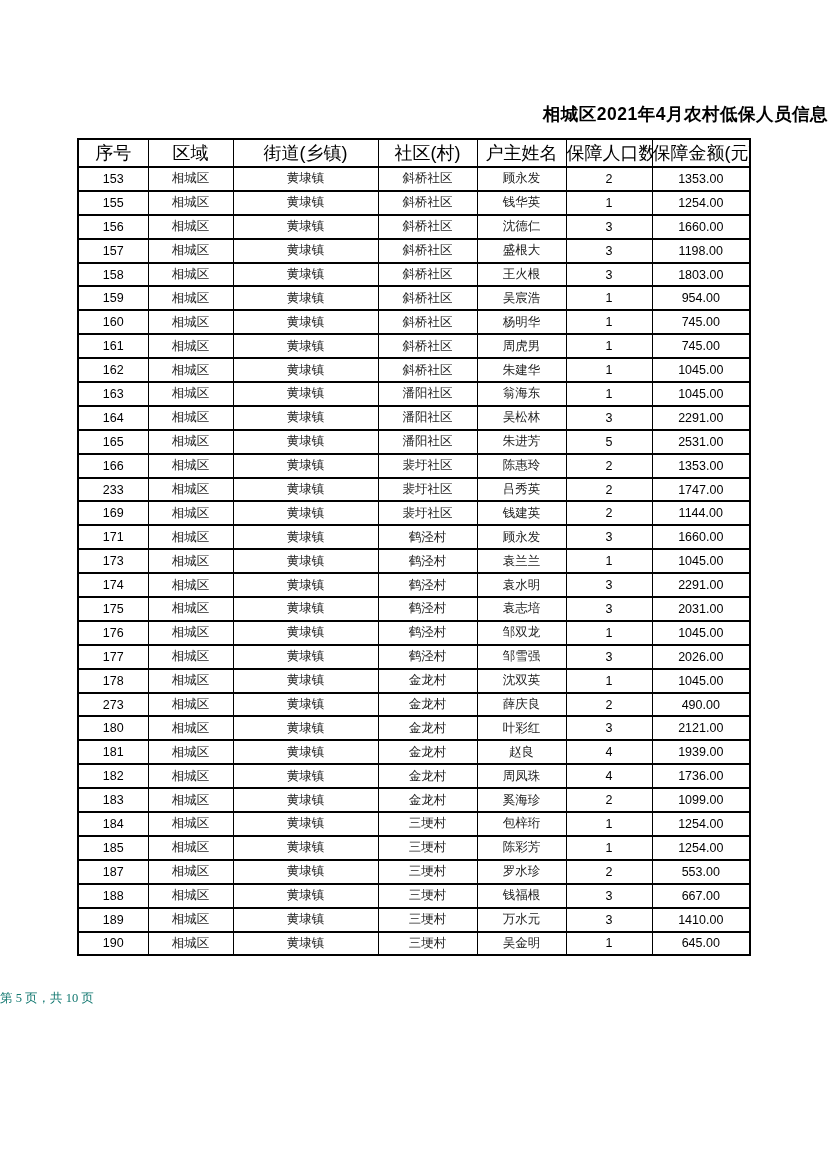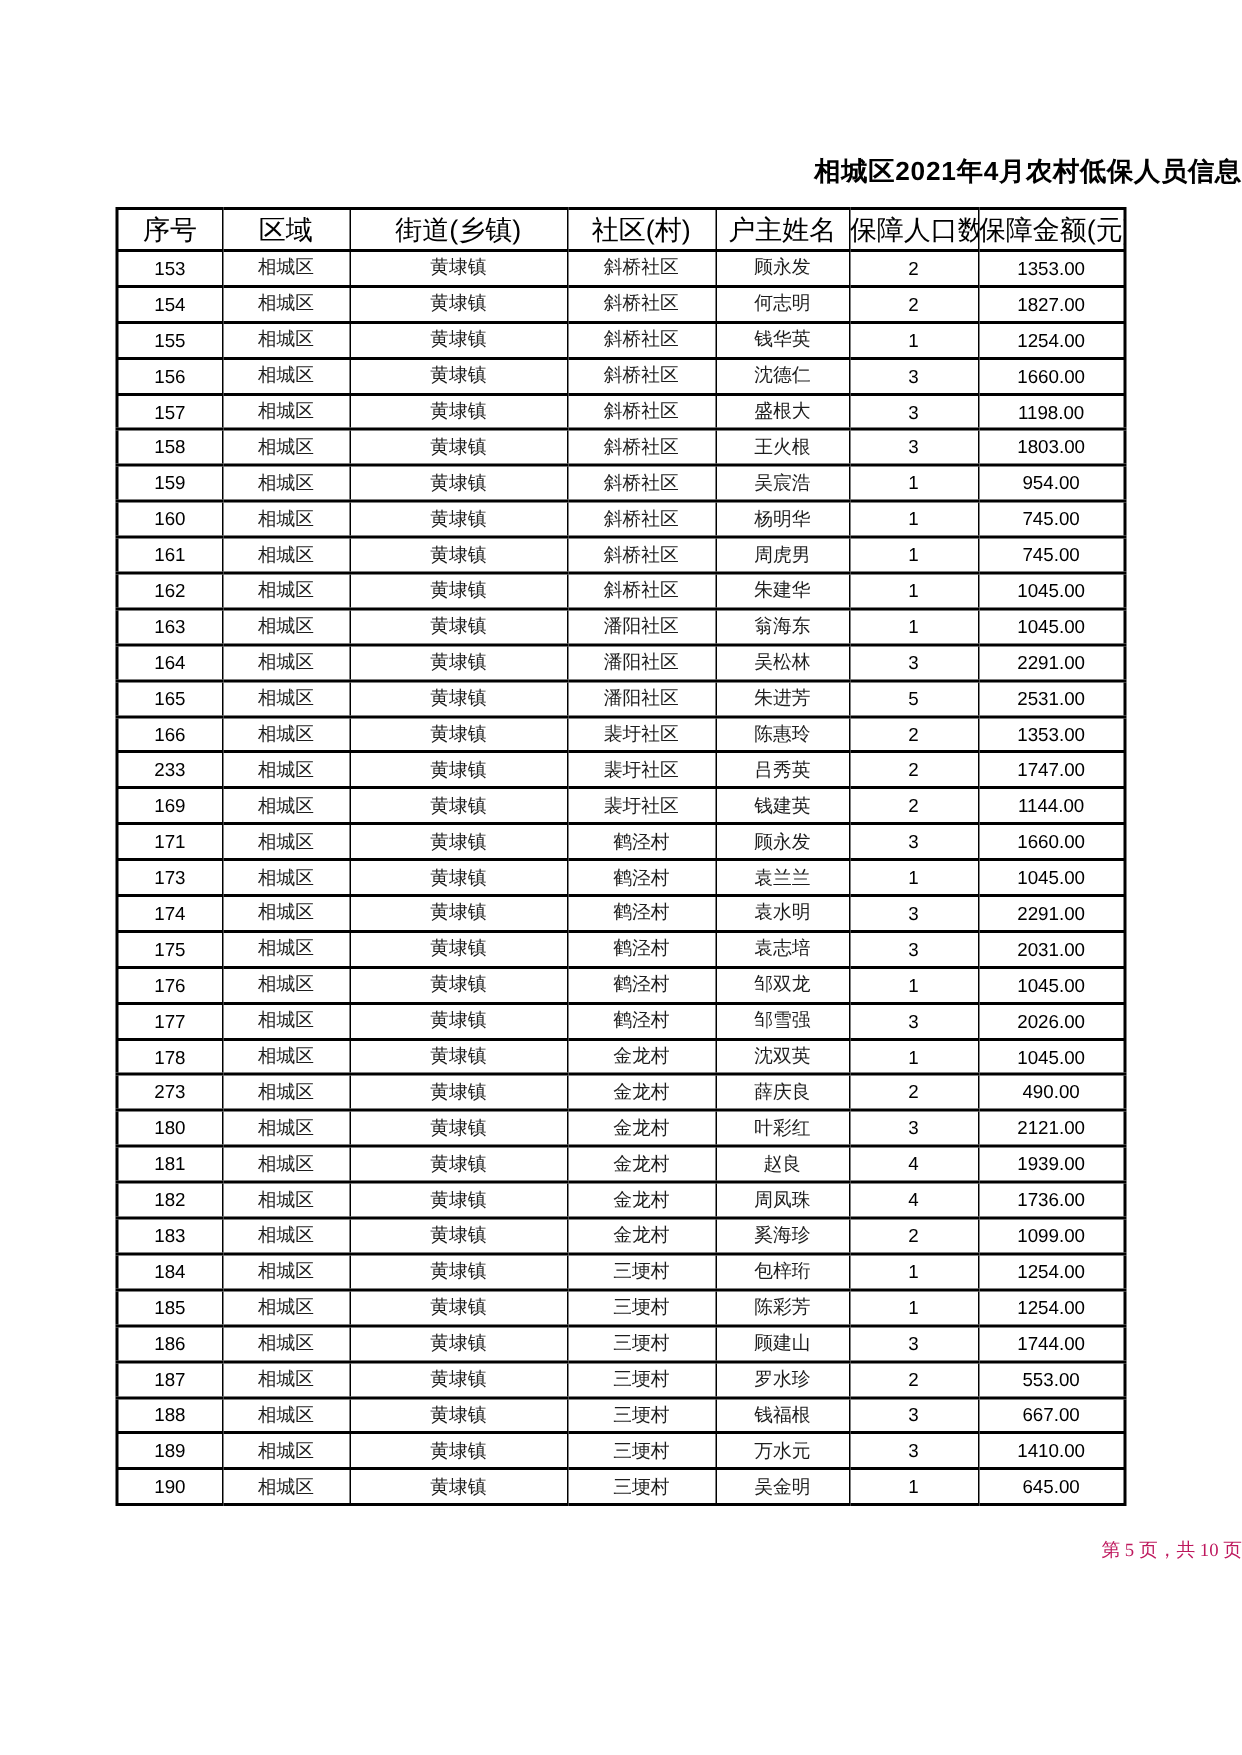--- a/index.html
+++ b/index.html
@@ -56,24 +56,24 @@
     font-family: "Liberation Serif", "DejaVu Serif", serif;
     font-size: 12.5px;
     color: #1d1d1d;
   }
   td.num {
     font-family: "Liberation Sans", sans-serif;
     font-size: 12.5px;
     color: #000;
   }
   .footer {
-    margin-top: 21px;
-    text-align: right;
+    margin-top: 34px;
+    text-align: left;
     font-size: 12.5px;
-    color: #be185d;
+    color: #0f766e;
     font-family: "Liberation Serif", "DejaVu Serif", serif;
   }
 </style>
 </head>
 <body>
 
 <div class="doc">
 
   <h1 class="title">相城区2021年4月农村低保人员信息</h1>
 
@@ -102,29 +102,20 @@
         <tr>
           <td class="num">153</td>
           <td class="cjk">相城区</td>
           <td class="cjk">黄埭镇</td>
           <td class="cjk">斜桥社区</td>
           <td class="cjk">顾永发</td>
           <td class="num">2</td>
           <td class="num">1353.00</td>
         </tr>
         <tr>
-          <td class="num">154</td>
-          <td class="cjk">相城区</td>
-          <td class="cjk">黄埭镇</td>
-          <td class="cjk">斜桥社区</td>
-          <td class="cjk">何志明</td>
-          <td class="num">2</td>
-          <td class="num">1827.00</td>
-        </tr>
-        <tr>
           <td class="num">155</td>
           <td class="cjk">相城区</td>
           <td class="cjk">黄埭镇</td>
           <td class="cjk">斜桥社区</td>
           <td class="cjk">钱华英</td>
           <td class="num">1</td>
           <td class="num">1254.00</td>
         </tr>
         <tr>
           <td class="num">156</td>
@@ -363,29 +354,20 @@
         <tr>
           <td class="num">185</td>
           <td class="cjk">相城区</td>
           <td class="cjk">黄埭镇</td>
           <td class="cjk">三埂村</td>
           <td class="cjk">陈彩芳</td>
           <td class="num">1</td>
           <td class="num">1254.00</td>
         </tr>
         <tr>
-          <td class="num">186</td>
-          <td class="cjk">相城区</td>
-          <td class="cjk">黄埭镇</td>
-          <td class="cjk">三埂村</td>
-          <td class="cjk">顾建山</td>
-          <td class="num">3</td>
-          <td class="num">1744.00</td>
-        </tr>
-        <tr>
           <td class="num">187</td>
           <td class="cjk">相城区</td>
           <td class="cjk">黄埭镇</td>
           <td class="cjk">三埂村</td>
           <td class="cjk">罗水珍</td>
           <td class="num">2</td>
           <td class="num">553.00</td>
         </tr>
         <tr>
           <td class="num">188</td>

